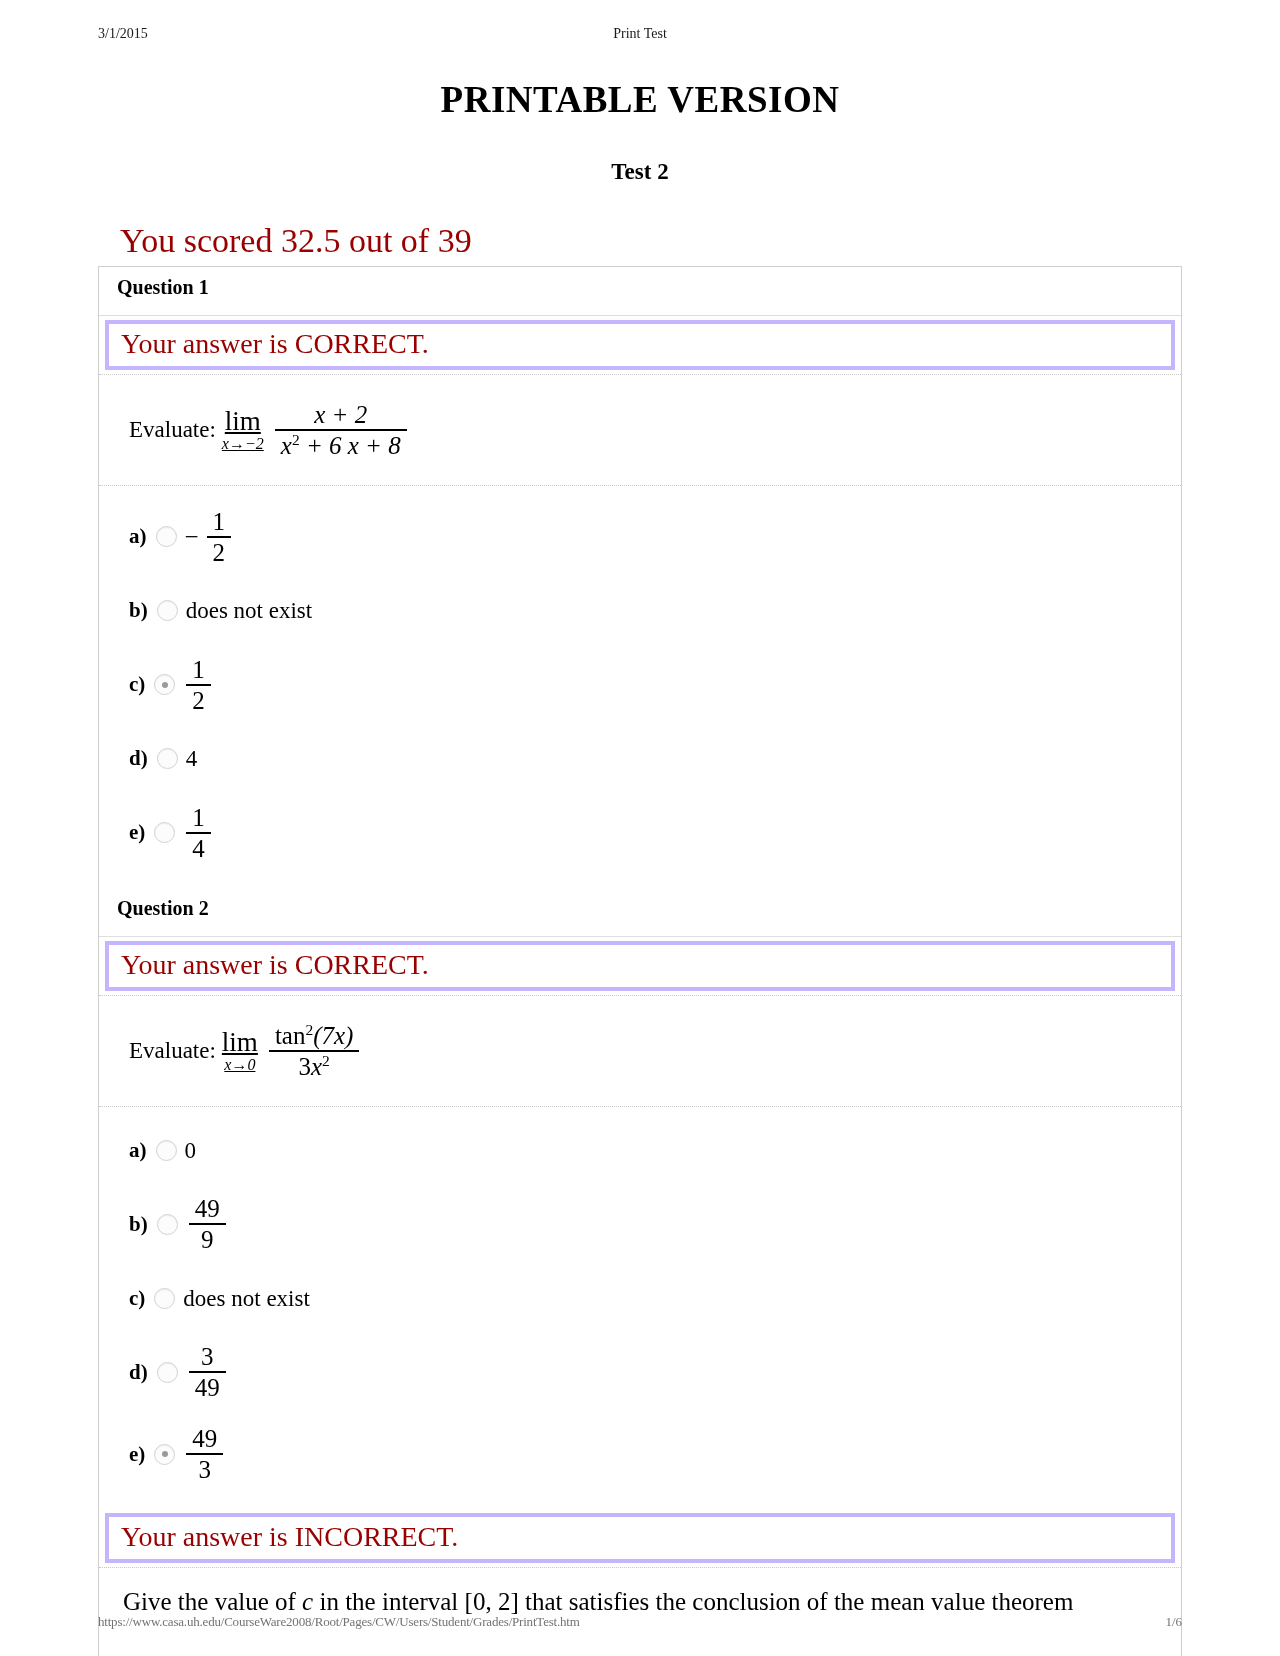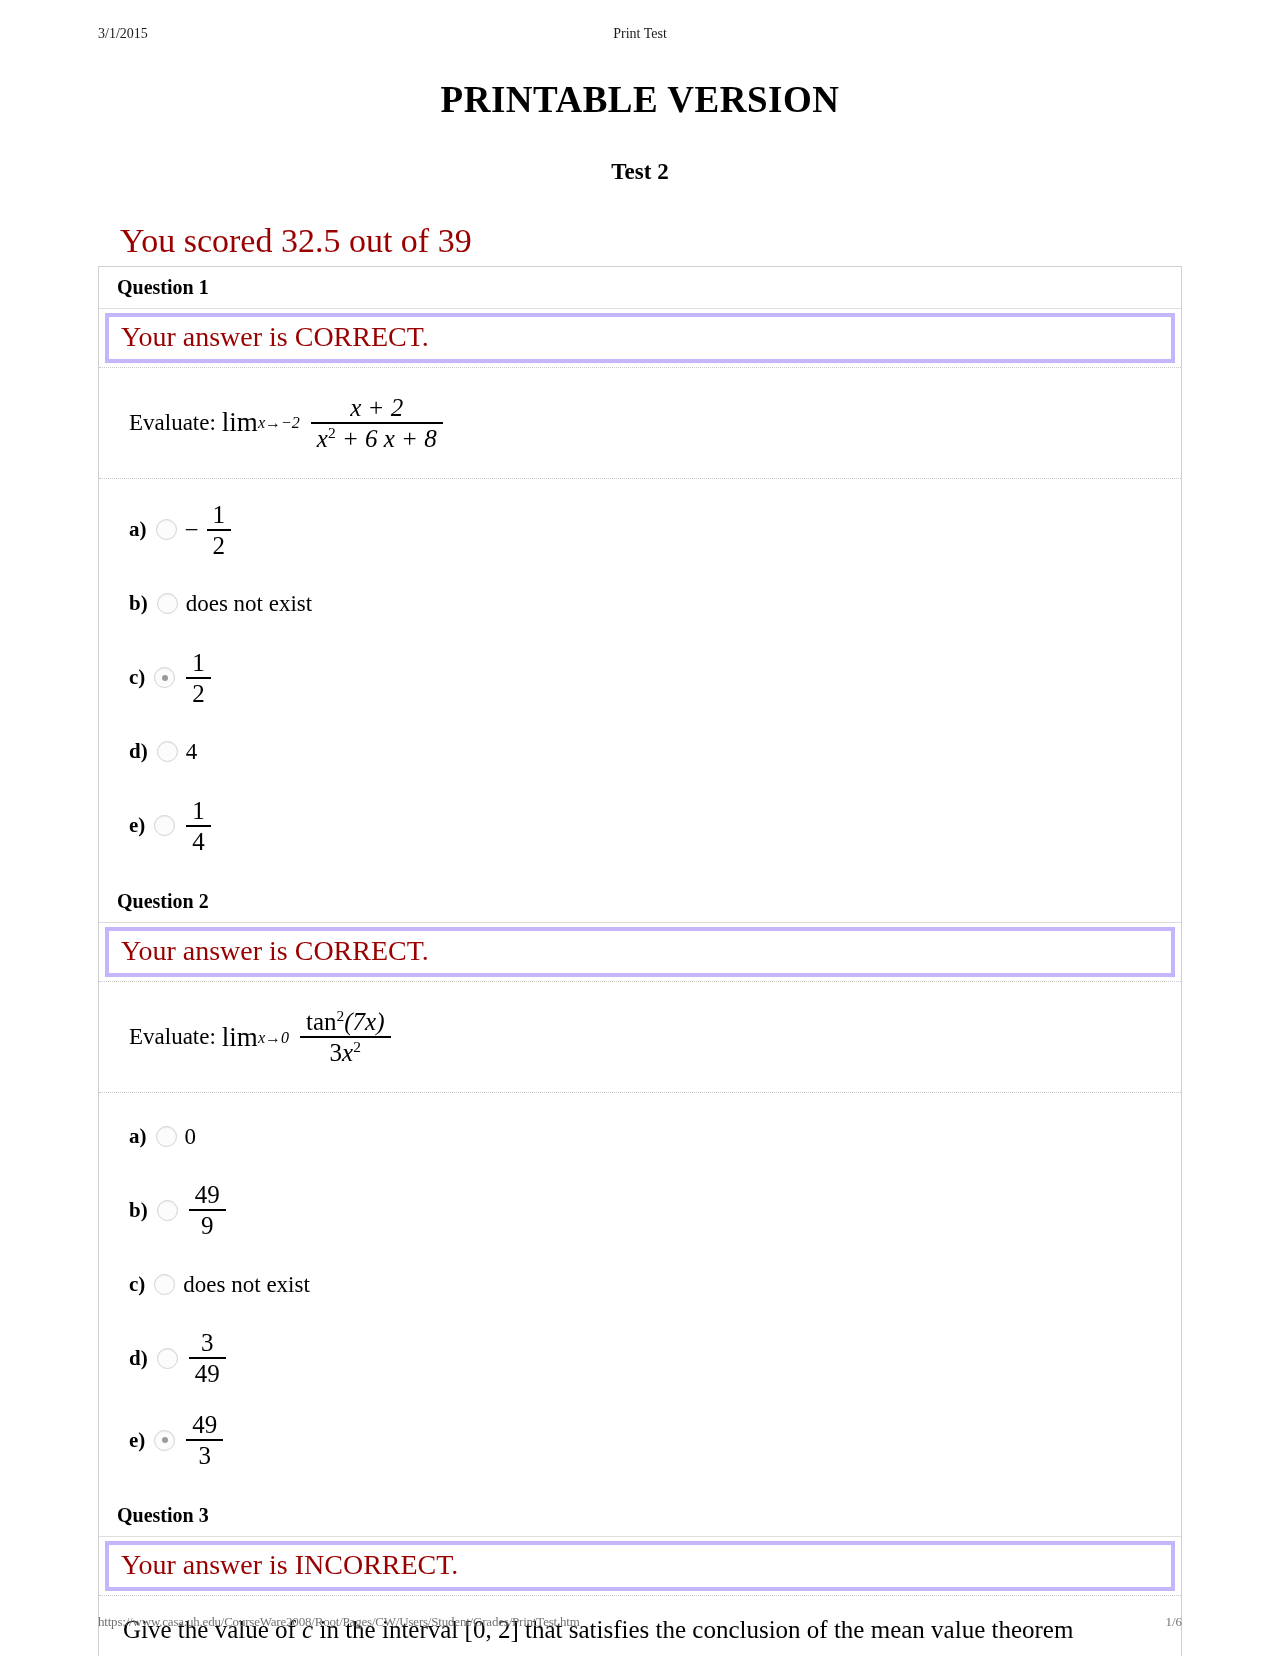--- a/index.html
+++ b/index.html
@@ -98,21 +98,21 @@
     background: #ffffff;
     width: 1084px;
     box-sizing: border-box;
   }
   .qblock {
     border-bottom: none;
   }
   .q-head {
     font-size: 20px;
     font-weight: bold;
-    padding: 9px 0 9px 18px;
+    padding: 9px 0 16px 18px;
     border-bottom: 1px solid #dedede;
     background: #ffffff;
   }
   .q-status {
     margin: 4px 6px 4px 6px;
     border: 4px solid #c4b5fd;
     padding: 4px 0 6px 12px;
     font-size: 28px;
     color: #990000;
     line-height: 1.15;
@@ -177,24 +177,25 @@
 
   
   .mi { font-style: italic; }
   .mathrow {
     display: inline-flex;
     align-items: center;
     vertical-align: middle;
   }
   .limop {
     display: inline-flex;
-    flex-direction: row;
+    flex-direction: column;
     align-items: center;
     margin: 0 8px 0 6px;
     line-height: 1;
+    text-decoration: underline;
   }
   .limop .lim-main { font-size: 27px; }
   .limop .lim-sub { font-size: 16px; margin-top: 1px; }
   .frac {
     display: inline-flex;
     flex-direction: column;
     align-items: center;
     vertical-align: middle;
     line-height: 1.08;
     margin: 0 3px;
@@ -362,21 +363,20 @@
               <span class="bar"></span>
               <span class="den">3</span>
             </span>
           </span>
         </div>
 
       </div>
     </div>
 
     <div class="qblock">
-      <div class="q-head">Question 3</div>
       <div class="q-status">Your answer is INCORRECT.</div>
       <div class="q-body q-body-text">
         <span>Give the value of</span>
         <span class="mi">c</span>
         <span>in the interval</span>
         <span>[0, 2]</span>
         <span>that satisfies the conclusion of the mean value theorem</span>
       </div>
     </div>
 

